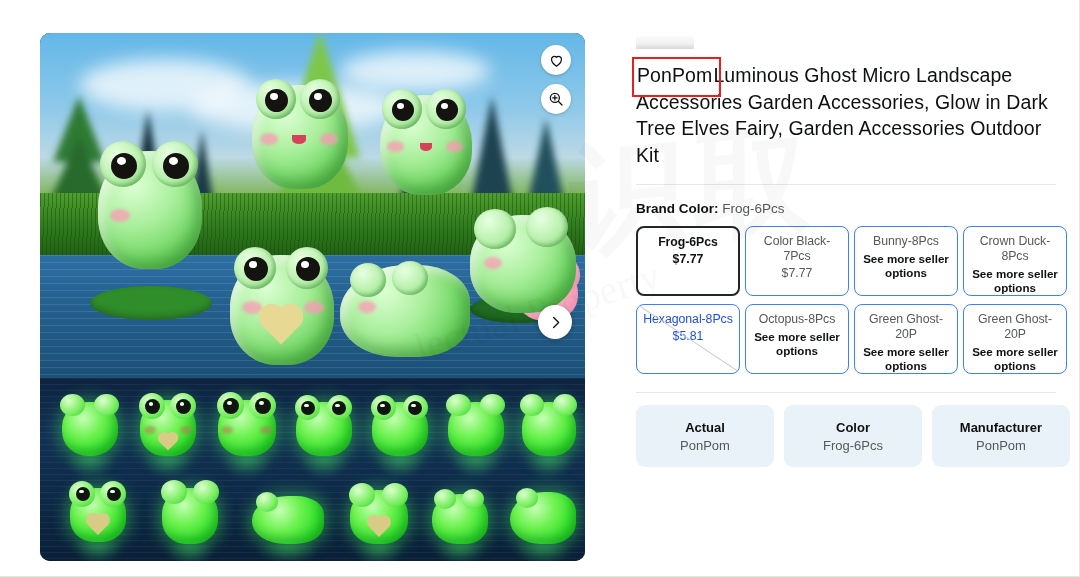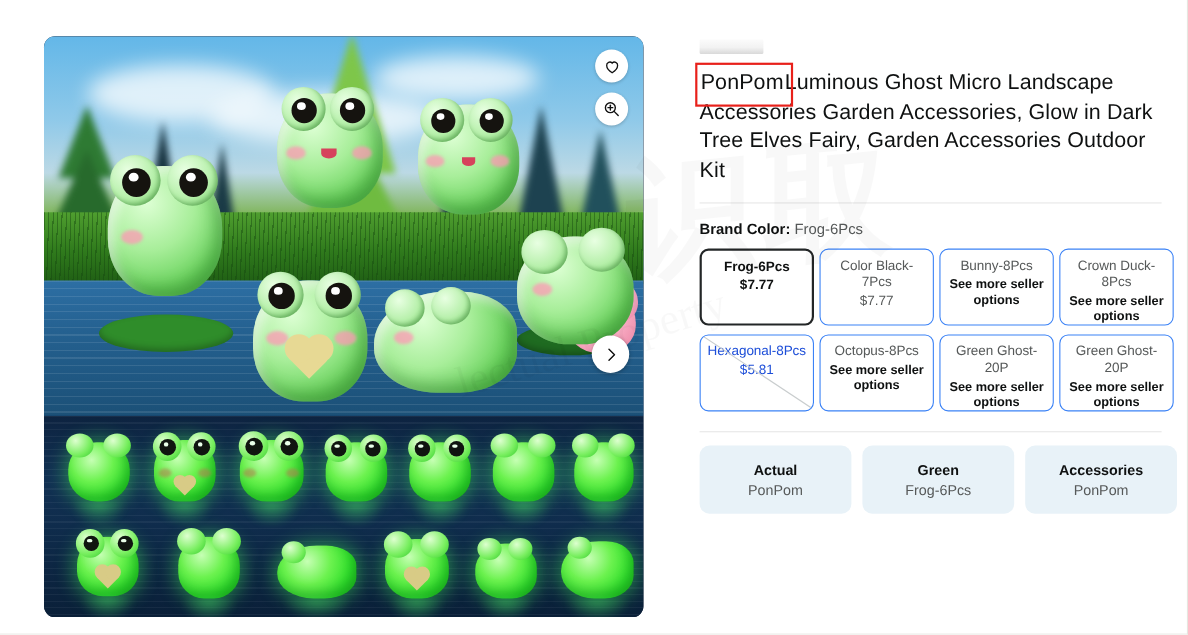--- a/index.html
+++ b/index.html
@@ -650,25 +650,25 @@
 
     <div class="divider" style="margin-top:18px;"></div>
 
 
     <div class="glance-grid">
       <div class="glance-card">
         <div class="k">Actual</div>
         <div class="v">PonPom</div>
       </div>
       <div class="glance-card">
-        <div class="k">Green</div>
+        <div class="k">Color</div>
         <div class="v">Frog-6Pcs</div>
       </div>
       <div class="glance-card">
-        <div class="k">Accessories</div>
+        <div class="k">Manufacturer</div>
         <div class="v">PonPom</div>
       </div>
     </div>
   </div>
 
   <div class="watermark">
     <div class="wm-cn">识取</div>
     <div class="wm-en">lectual Property</div>
   </div>
 

